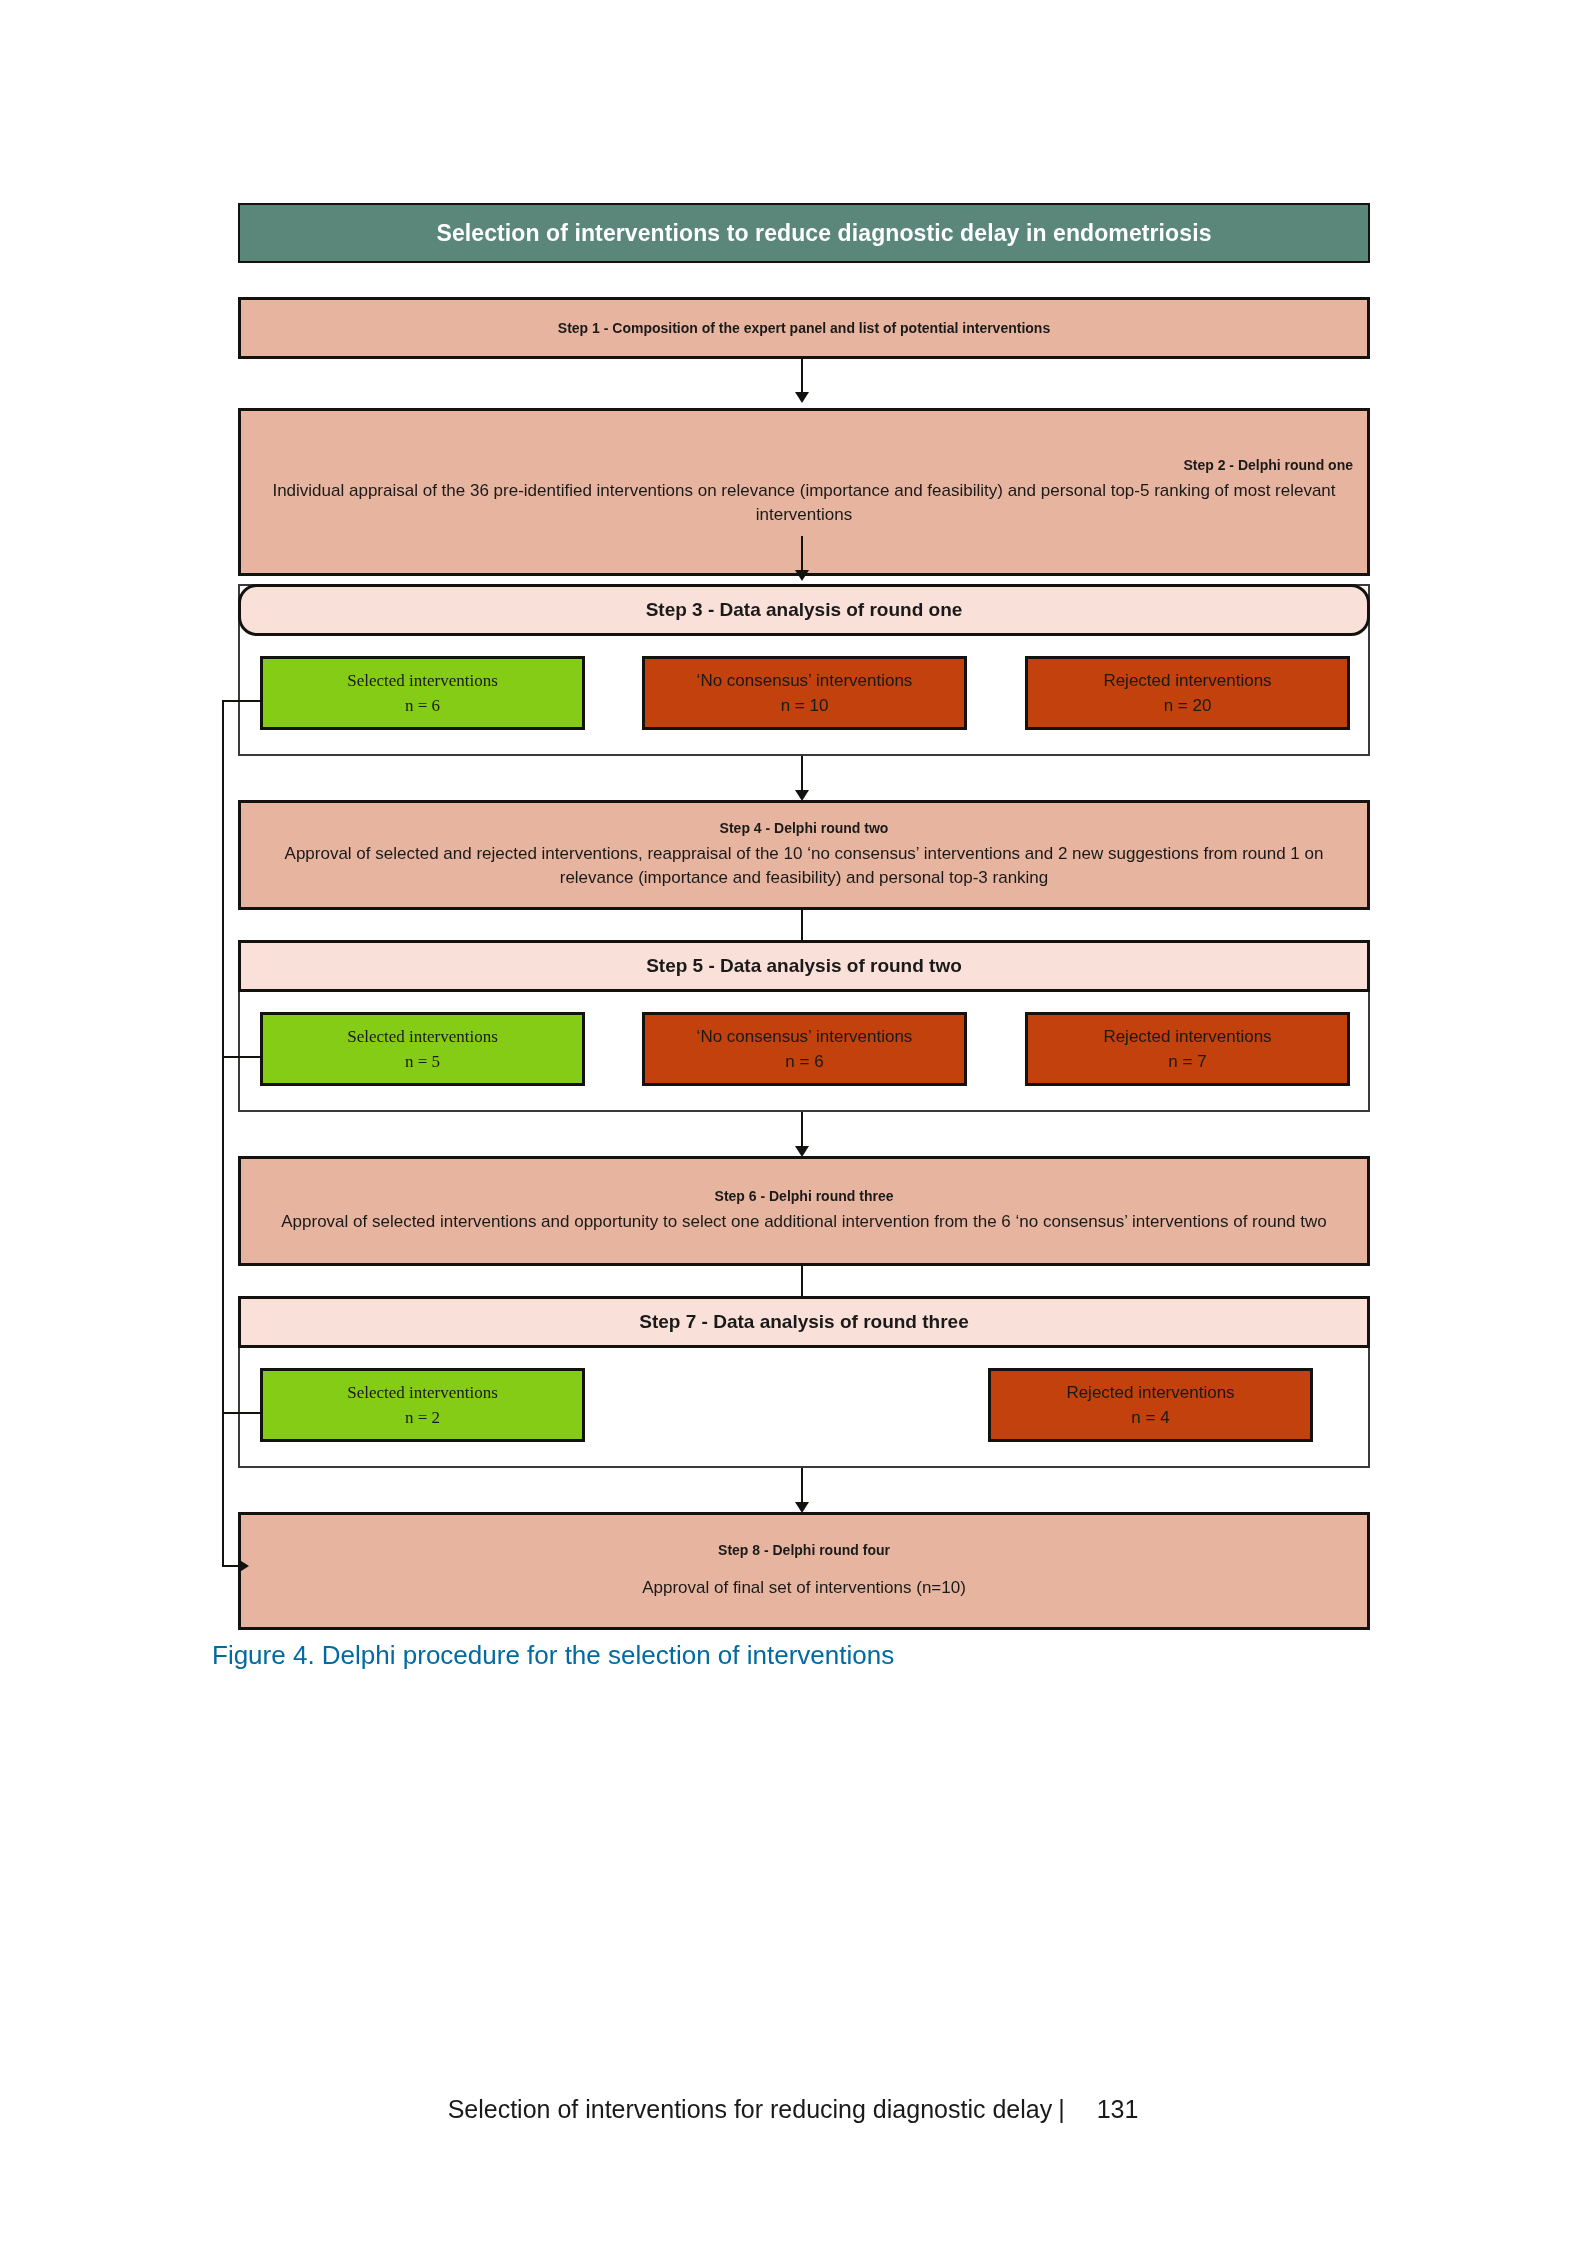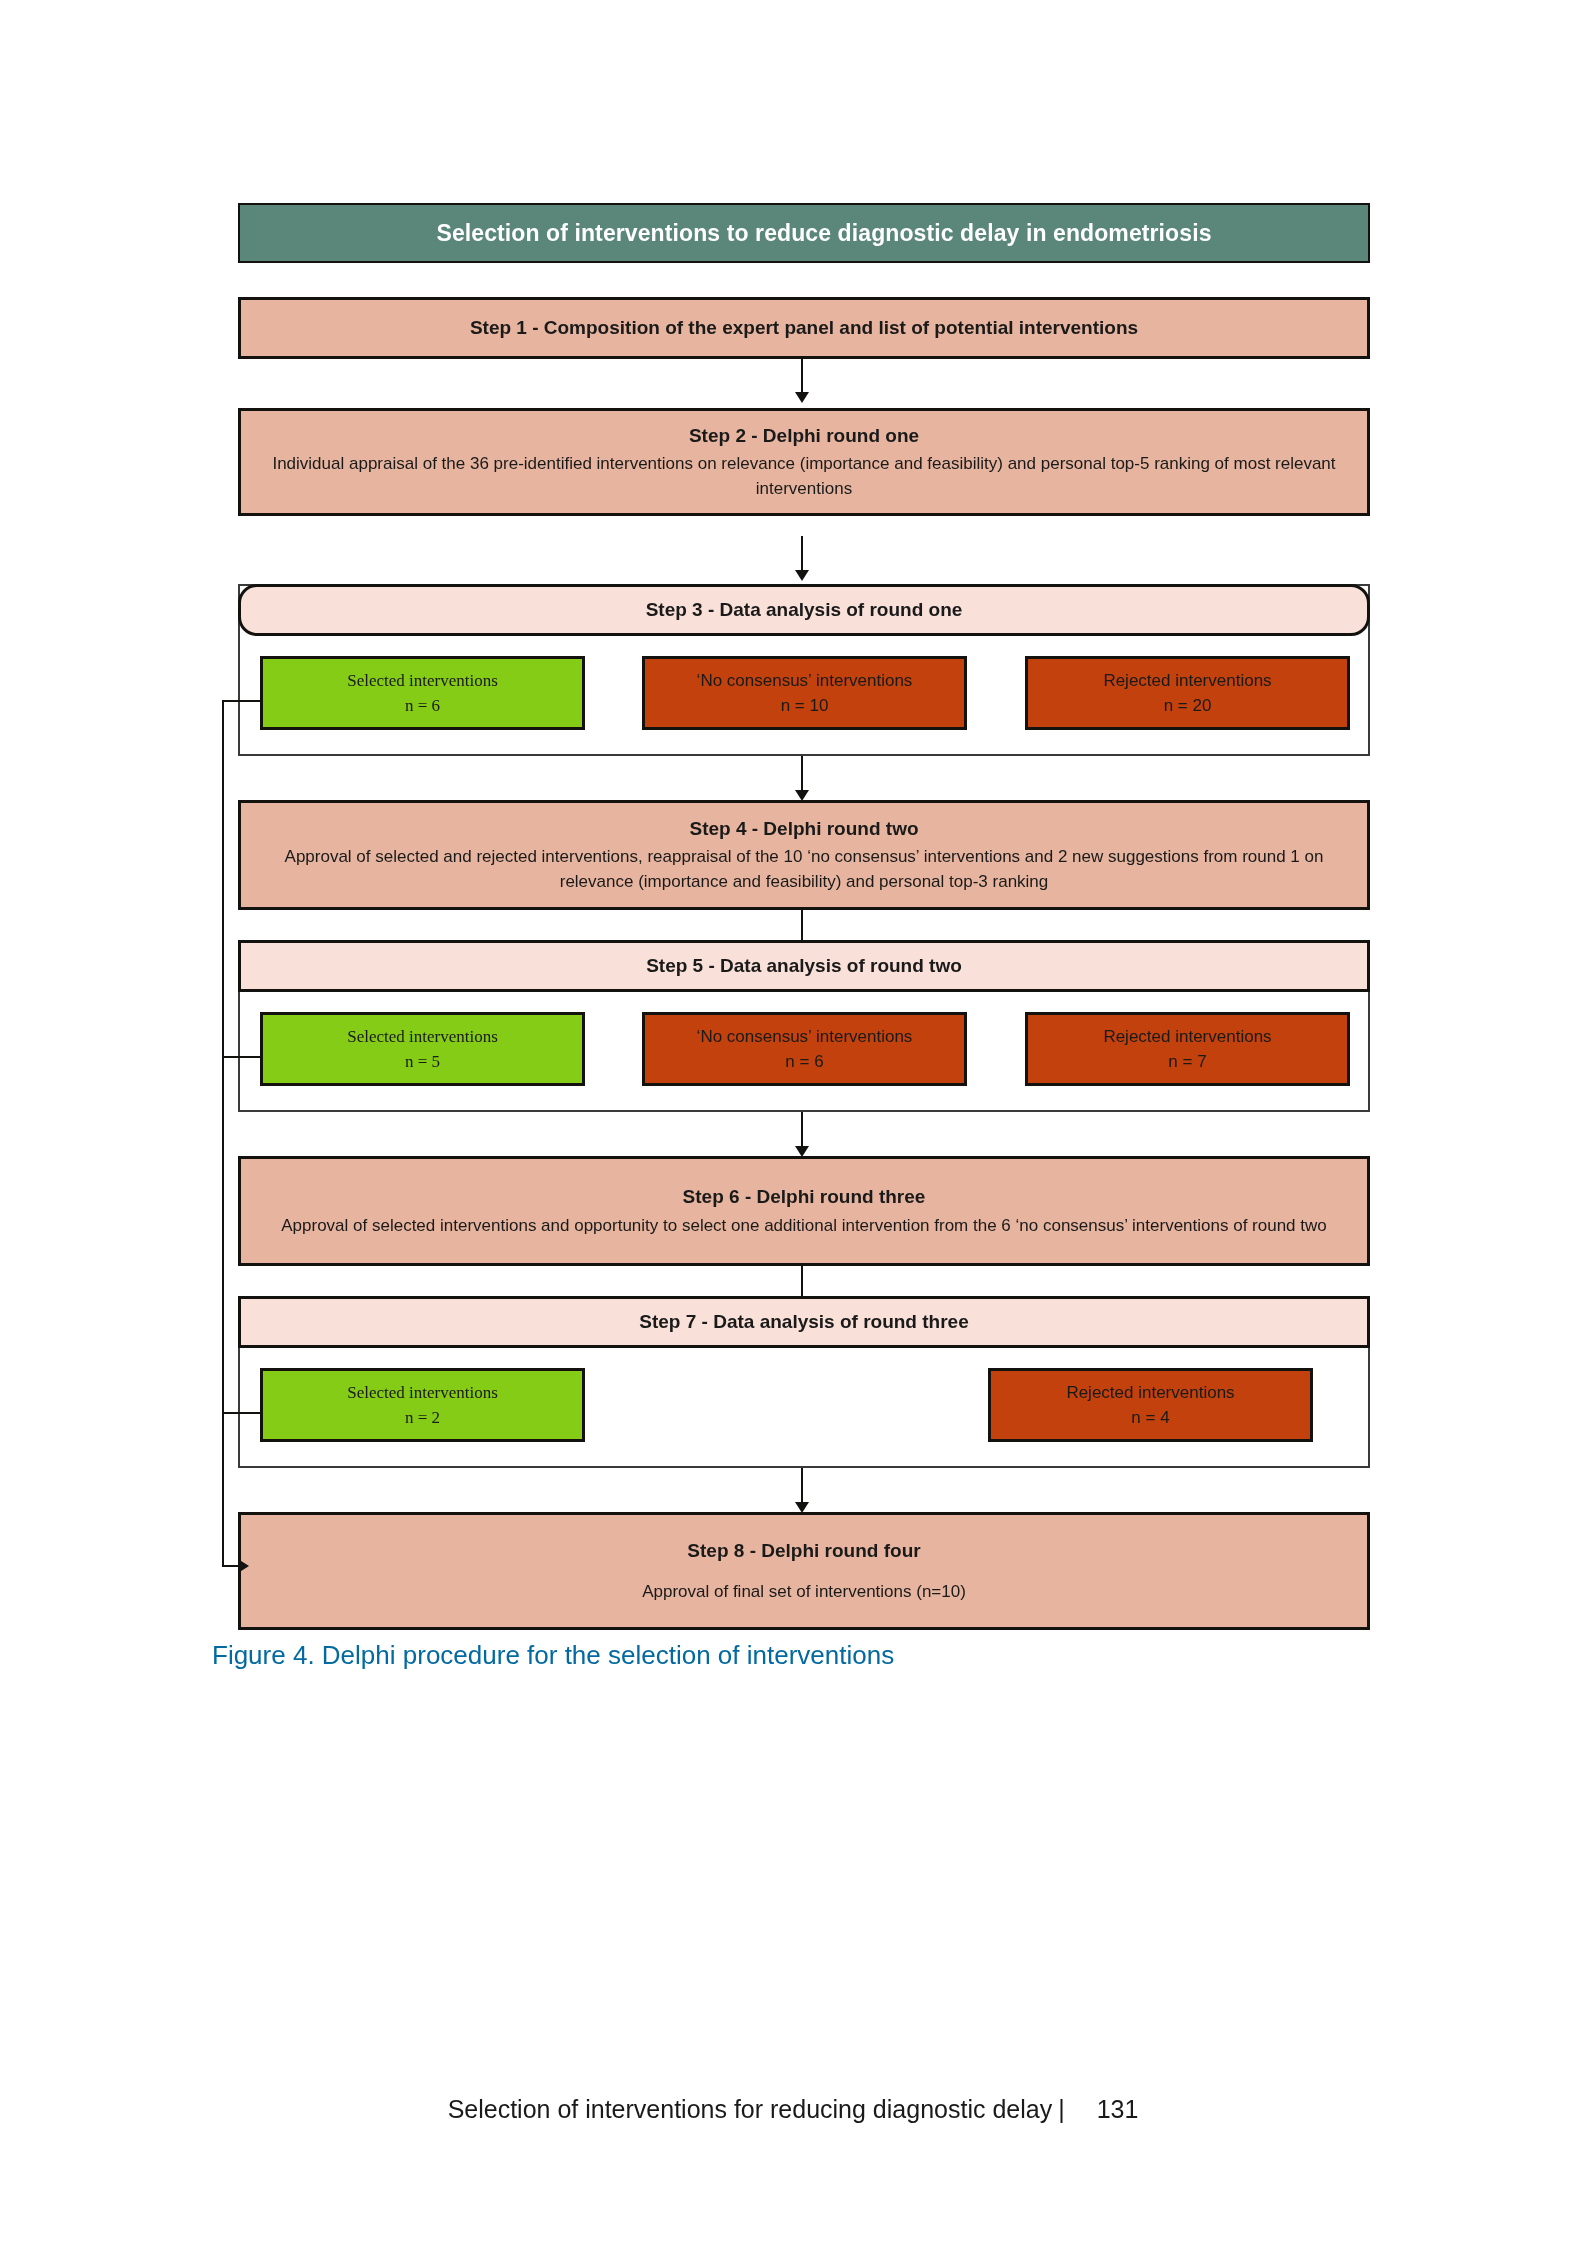--- a/index.html
+++ b/index.html
@@ -53,21 +53,21 @@
     box-sizing: border-box;
     border: 3px solid #14120f;
     display: flex;
     flex-direction: column;
     align-items: center;
     justify-content: center;
     text-align: center;
     padding: 6px 14px;
   }
   .step .hd {
-    font-size: 19px;
+    font-size: 14px;
     font-weight: bold;
     line-height: 1.35;
   }
   .step .bd {
     font-size: 17px;
     line-height: 1.45;
     margin-top: 4px;
   }
   .fill-salmon { background: #e7b59f; }
 
@@ -168,21 +168,21 @@
     <span>Selection of interventions to reduce diagnostic delay in endometriosis</span>
   </div>
 
   <div class="step fill-salmon" style="left:238px; top:297px; width:1132px; height:62px;">
     <div class="hd">Step 1 - Composition of the expert panel and list of potential interventions</div>
   </div>
 
   <div class="vline" style="left:801px; top:359px; height:37px;"></div>
   <div class="arrow-down" style="left:795px; top:392px;"></div>
 
-  <div class="step fill-salmon" style="left:238px; top:408px; width:1132px; height:108px;">
+  <div class="step fill-salmon" style="left:238px; top:408px; width:1132px; height:168px;align-items:flex-end;">
     <div class="hd">Step 2 - Delphi round one</div>
     <div class="bd">Individual appraisal of the 36 pre-identified interventions on relevance (importance and feasibility) and personal top-5 ranking of most relevant interventions</div>
   </div>
 
   <div class="vline" style="left:801px; top:536px; height:38px;"></div>
   <div class="arrow-down" style="left:795px; top:570px;"></div>
 
   <div class="analysis-group" style="left:238px; top:584px; width:1132px; height:172px;">
     <div class="analysis-head" style="left:-2px; top:-2px; width:1132px; height:52px;border-radius:19px;">
       <span>Step 3 - Data analysis of round one</span>

